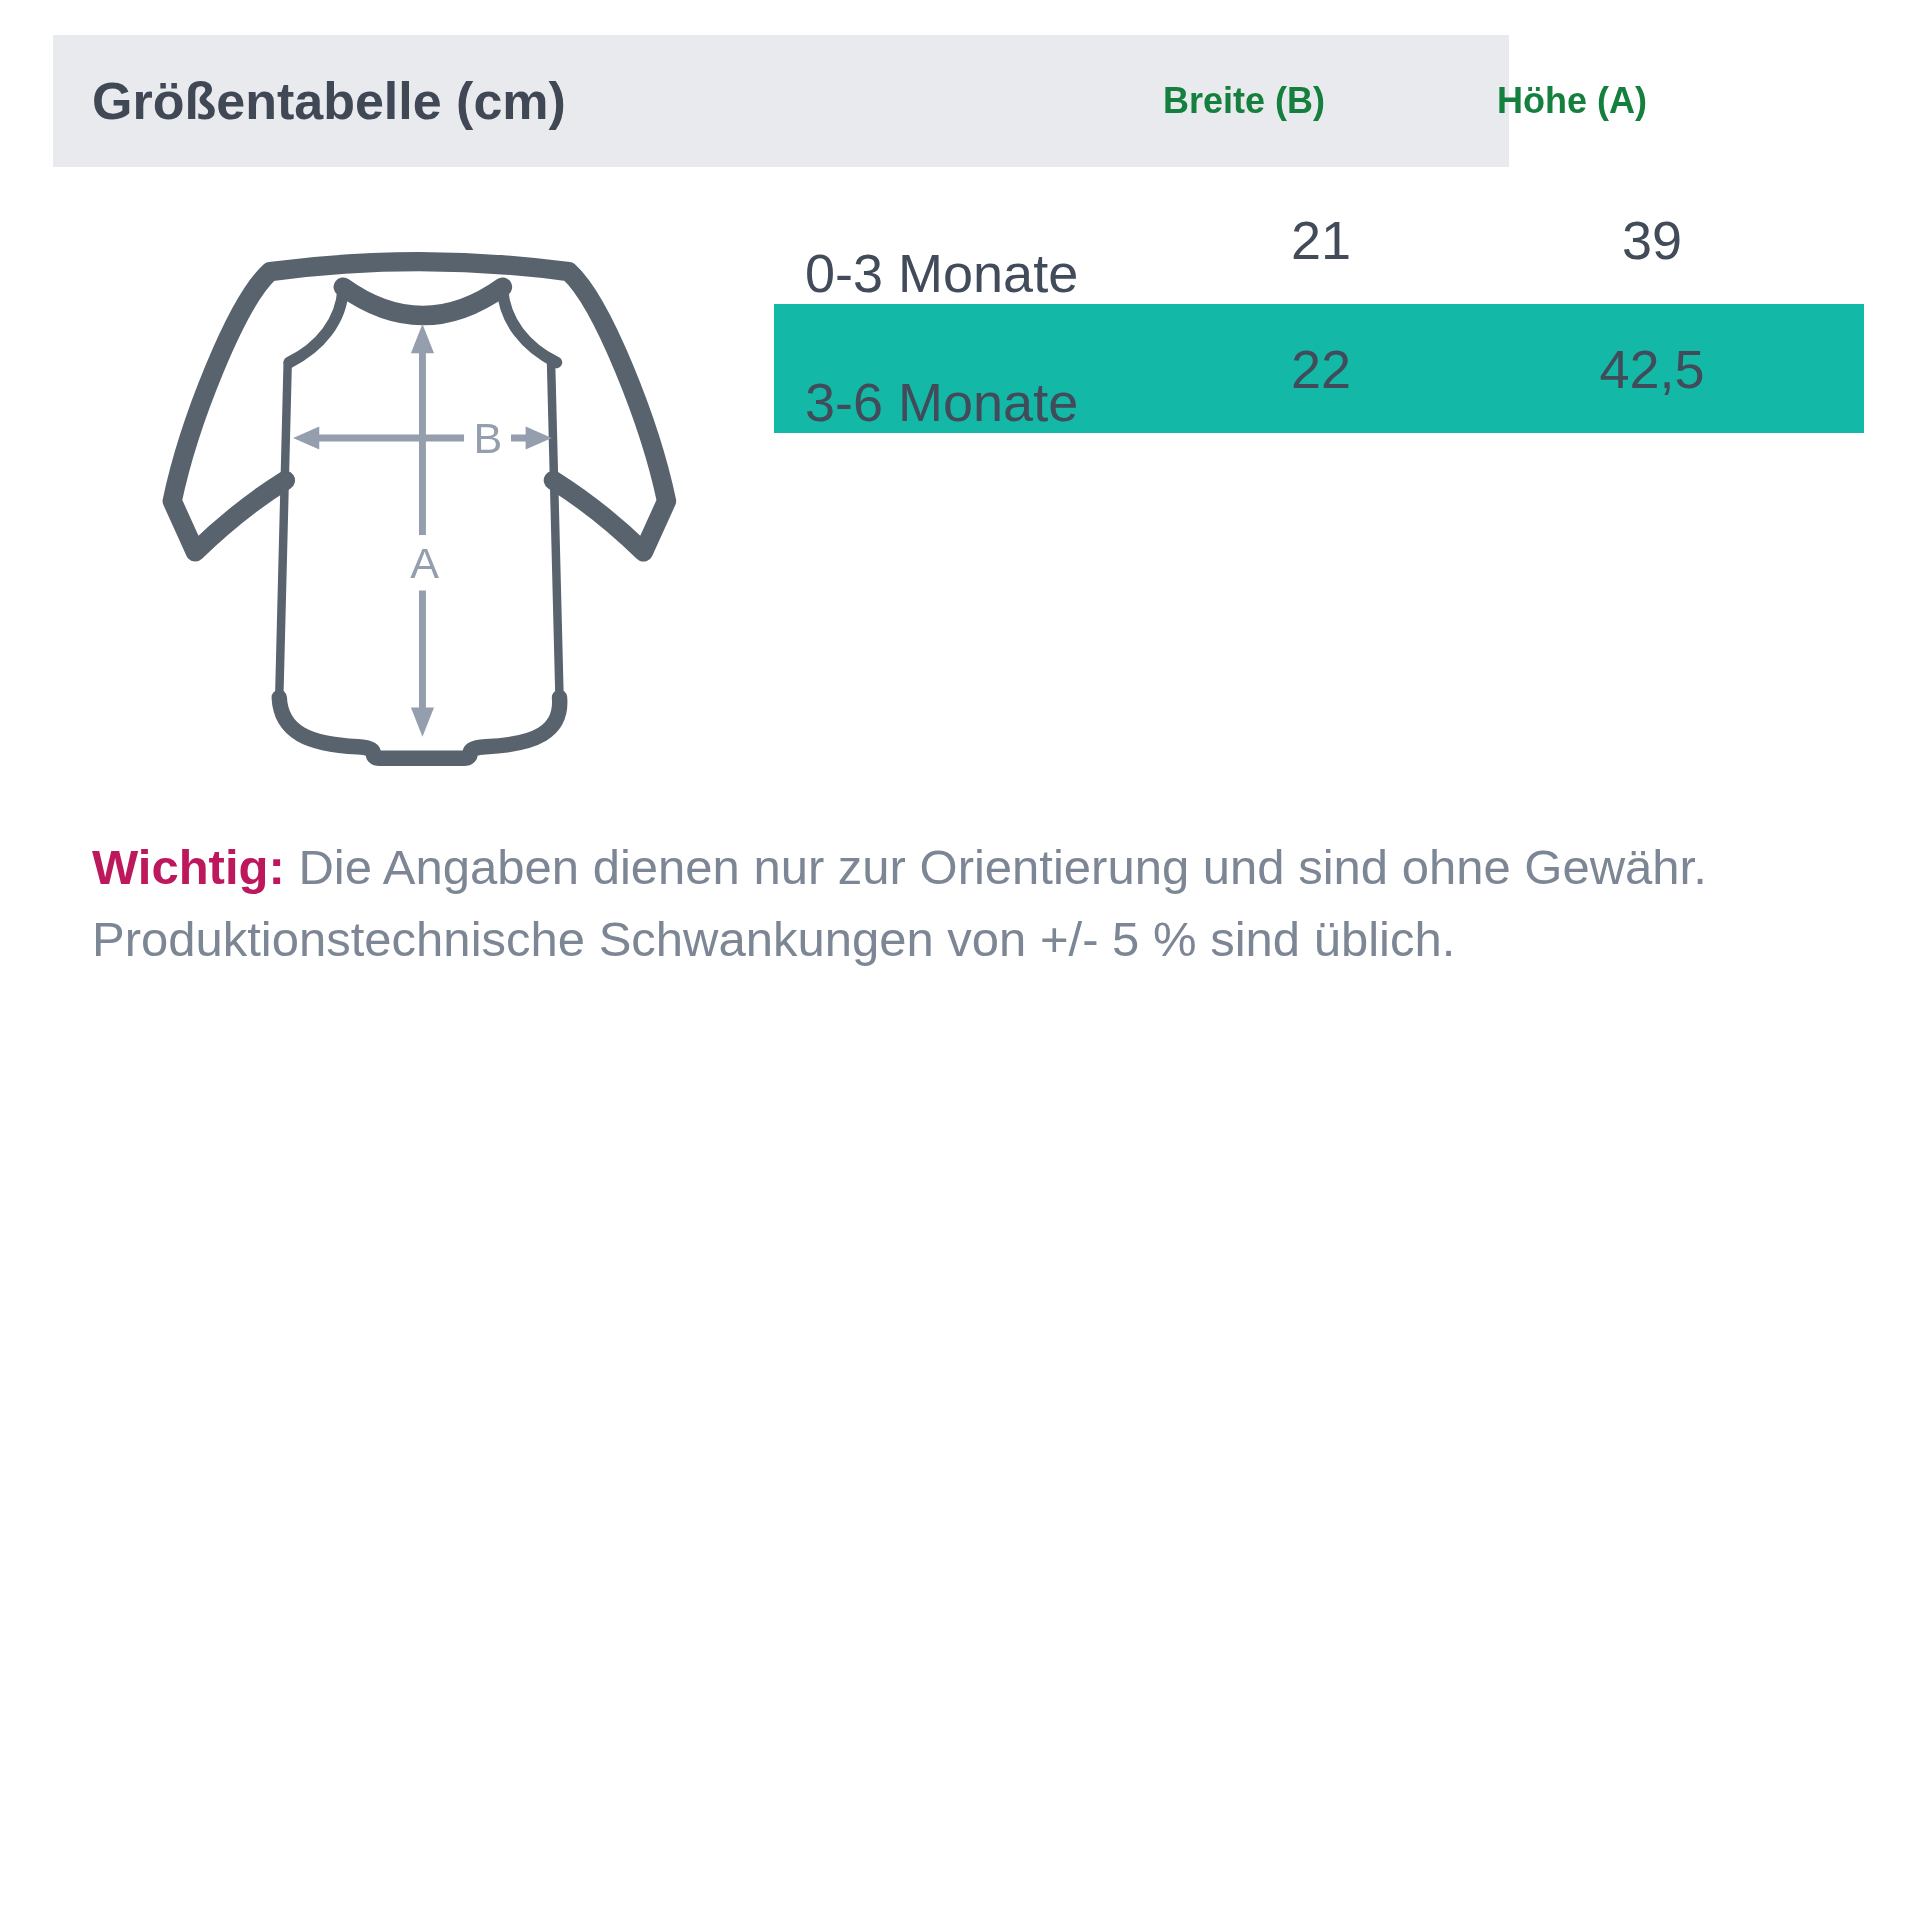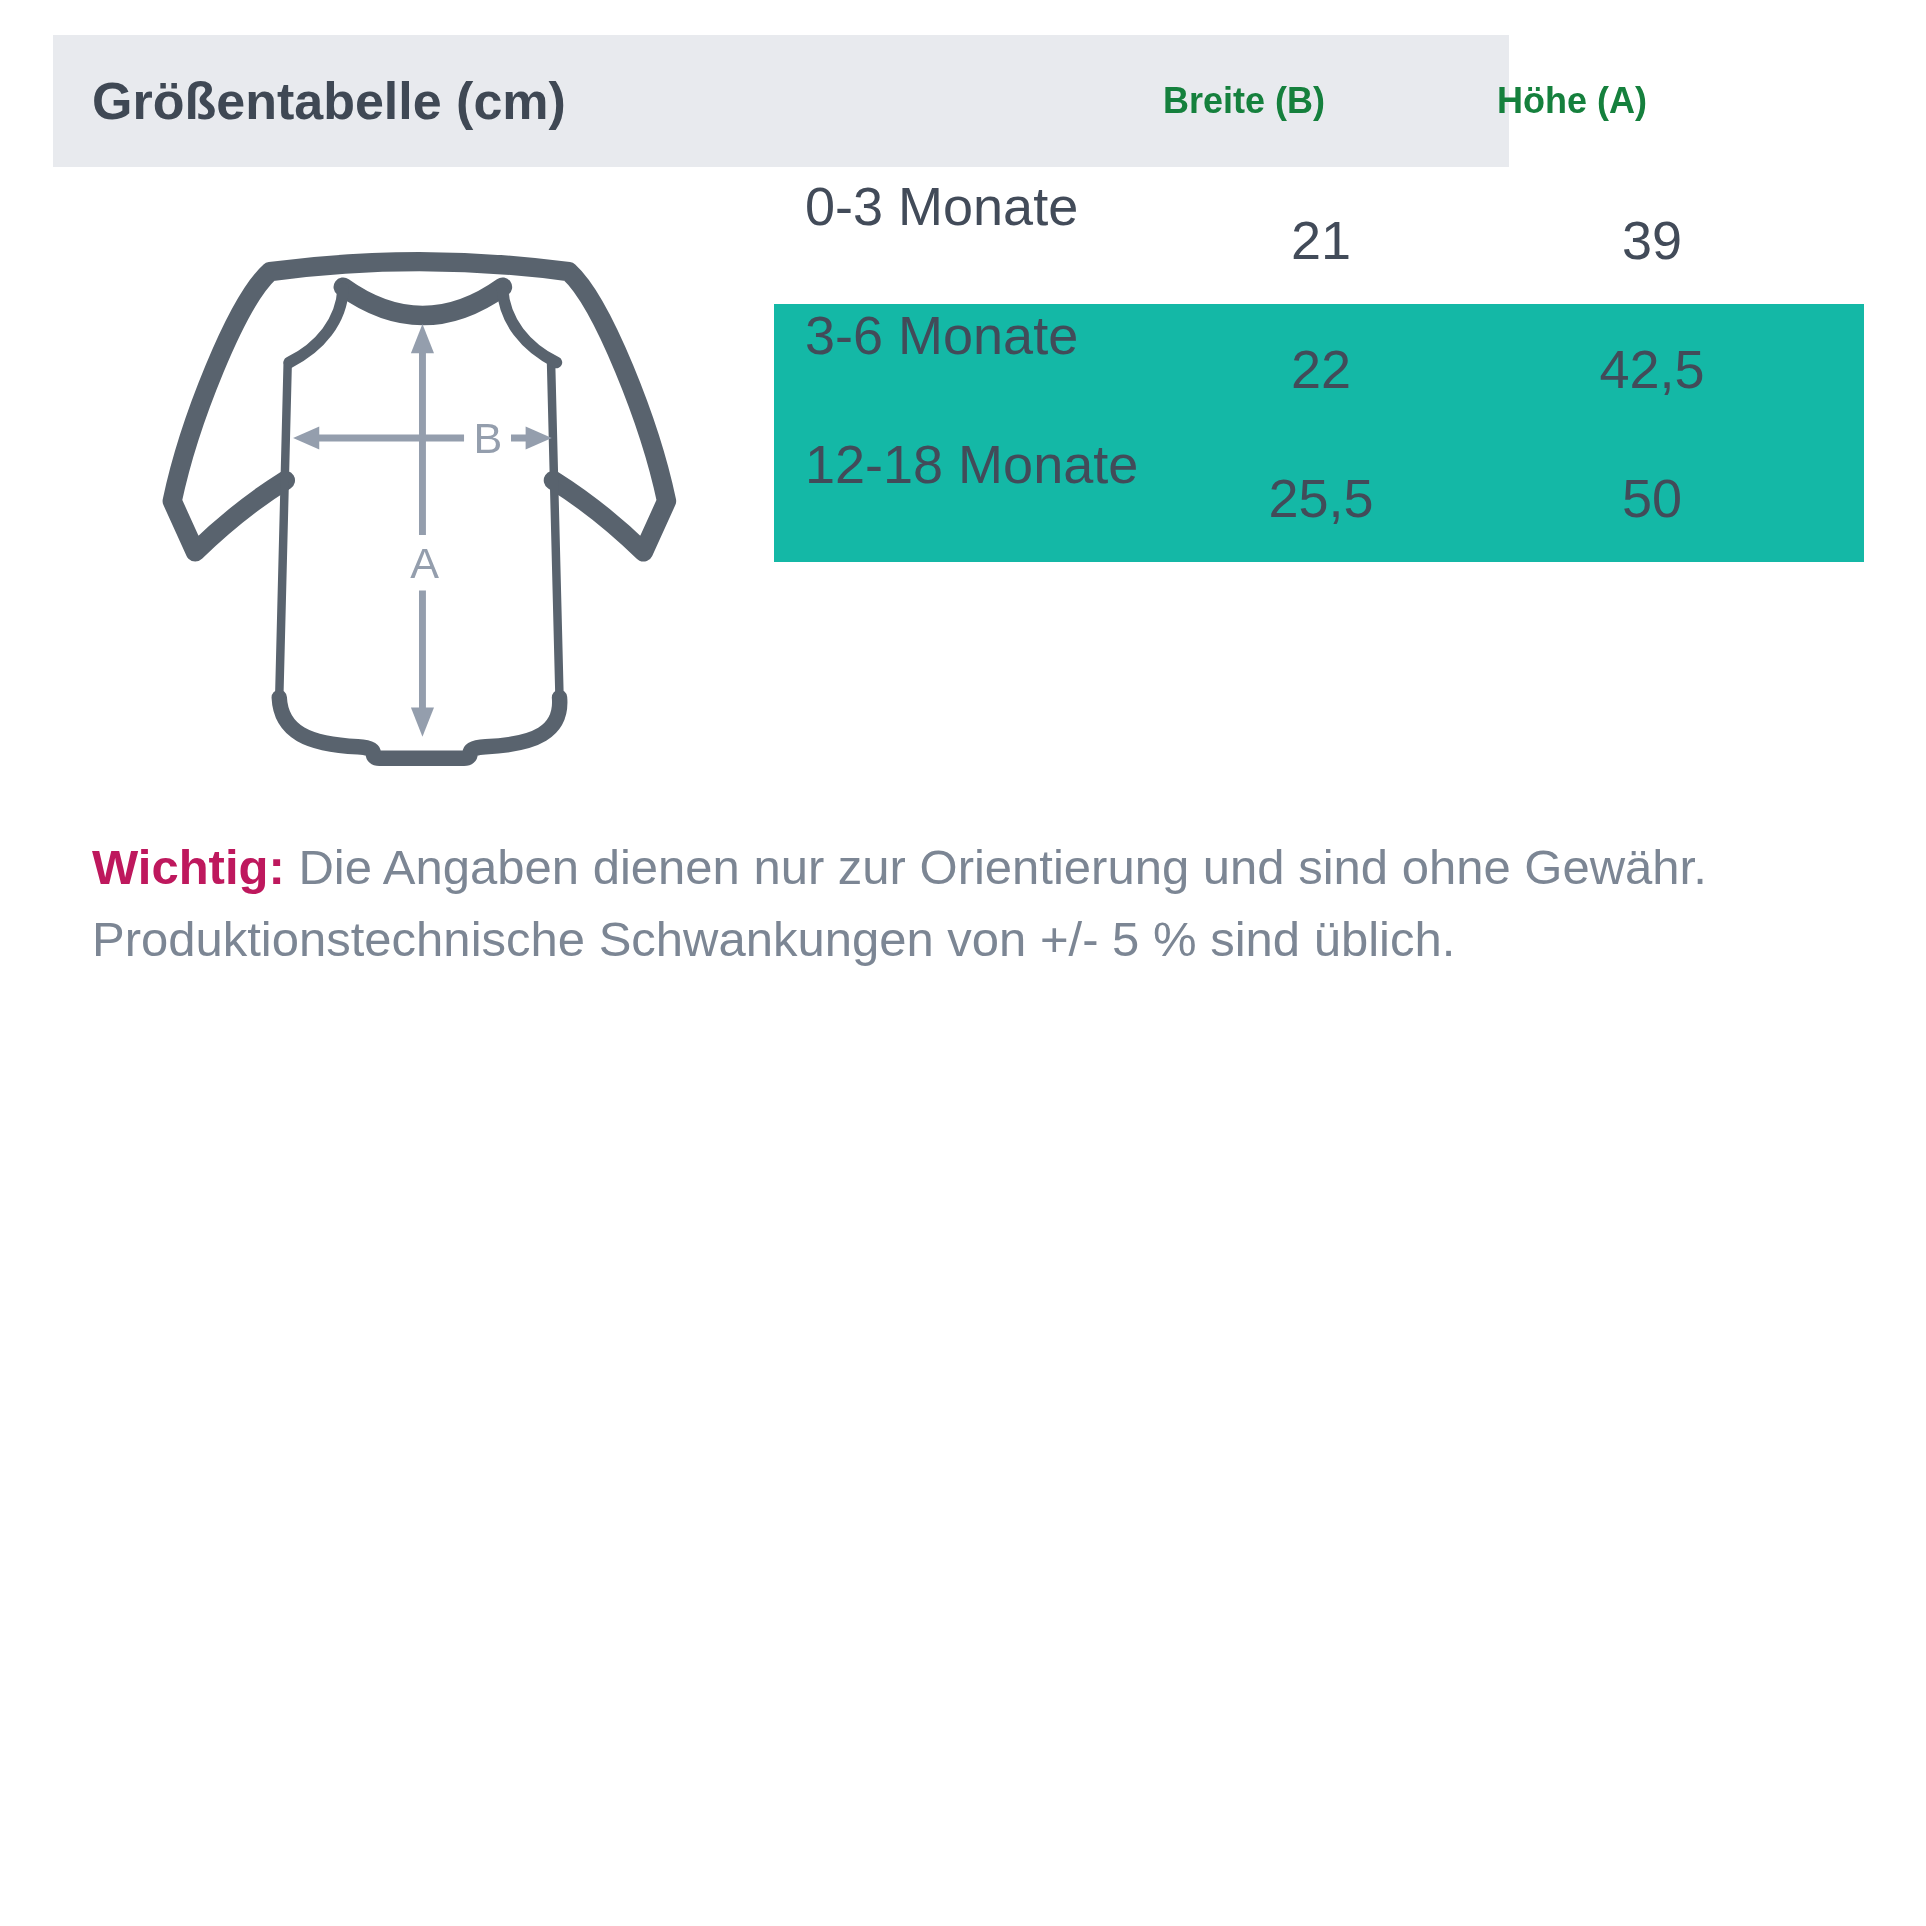--- a/index.html
+++ b/index.html
@@ -14,21 +14,21 @@
   .title{
     font-size:52px;font-weight:bold;color:#3f4854;padding-left:39px;white-space:nowrap;
   }
   .colhead{
     position:absolute;top:50%;transform:translate(-50%,-50%);
     font-size:36px;font-weight:bold;color:#15803d;white-space:nowrap;
   }
   .col-b{left:1191px;}
   .col-a{left:1519px;}
   .size-table{position:absolute;left:774px;top:175px;width:1090px;}
-  .row{position:relative;height:129px;display:flex;align-items:flex-start;}
+  .row{position:relative;height:129px;display:flex;align-items:flex-end;}
   .row.striped{background:#14b8a6;}
   .row-label{font-size:54px;color:#424b59;padding-left:31px;white-space:nowrap;}
   .val{
     position:absolute;top:50%;transform:translate(-50%,-50%);
     font-size:54px;color:#424b59;white-space:nowrap;
   }
   .val-b{left:547px;}
   .val-a{left:878px;}
   .diagram{position:absolute;left:162px;top:247px;width:524px;height:539px;}
   .note{
@@ -49,25 +49,20 @@
 <div class="size-table">
   <div class="row">
     <span class="row-label">0-3 Monate</span>
     <span class="val val-b">21</span>
     <span class="val val-a">39</span>
   </div>
   <div class="row striped">
     <span class="row-label">3-6 Monate</span>
     <span class="val val-b">22</span>
     <span class="val val-a">42,5</span>
-  </div>
-  <div class="row striped">
-    <span class="row-label">12-18 Monate</span>
-    <span class="val val-b">25,5</span>
-    <span class="val val-a">50</span>
   </div>
 </div>
 
 <svg class="diagram" viewBox="0 0 680 700" xmlns="http://www.w3.org/2000/svg">
 
   <g stroke="#59636e" fill="none" stroke-linejoin="round" stroke-linecap="round">
     <path stroke-width="25" d="M160 303 C125 325, 85 355, 43 396 L13 330 C34 230, 96 72, 140 32
              Q334 6 528 32 C572 72, 634 230, 655 330 L625 396 C583 355, 543 325, 508 303"></path>
     <path stroke-width="20" d="M152 585 C154 630, 190 646, 254 649 Q274 650 274 657 Q274 664 282 664
              L392 664 Q400 664 400 657 Q400 650 420 649 C484 646, 520 630, 516 585"></path>

